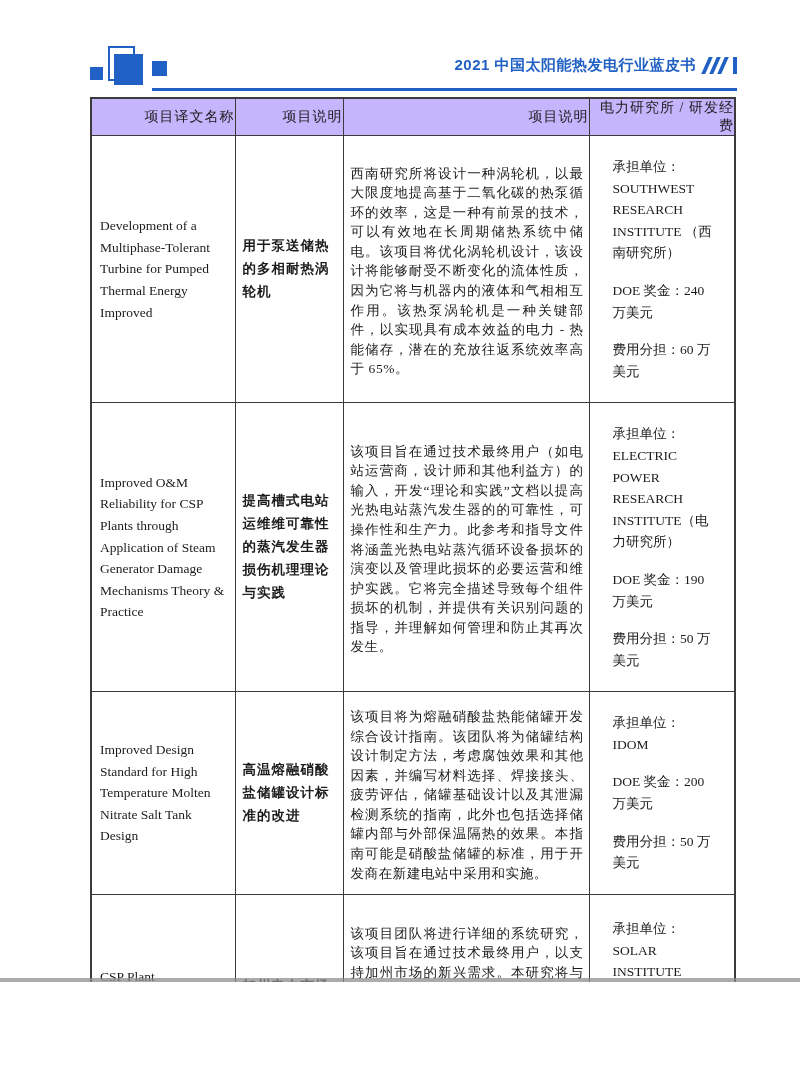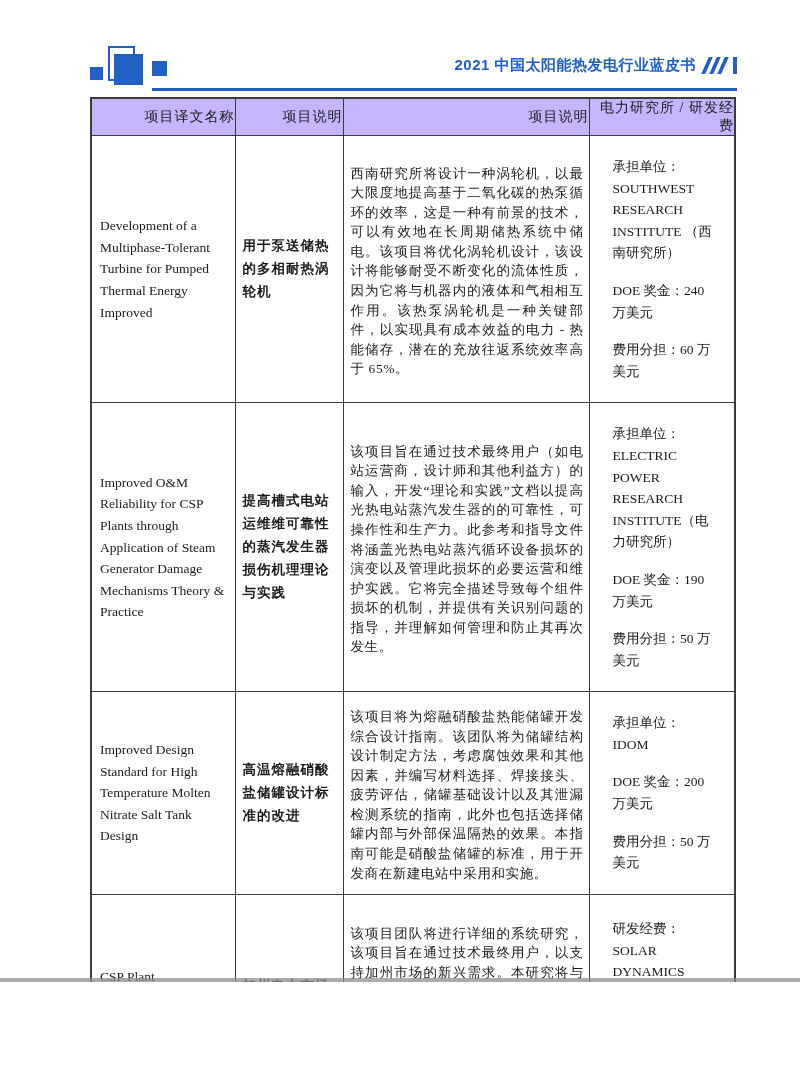--- a/index.html
+++ b/index.html
@@ -138,21 +138,21 @@
           <div>承担单位：IDOM</div>
           <div>DOE 奖金：200 万美元</div>
           <div>费用分担：50 万美元</div>
         </td>
       </tr>
       <tr class="r3">
         <td class="cell-name-en">CSP Plant Optimization Study for the California Power Market</td>
         <td class="cell-name-cn">加州电力市场的光热电站优化研究</td>
         <td class="cell-desc">该项目团队将进行详细的系统研究，该项目旨在通过技术最终用户，以支持加州市场的新兴需求。本研究将与加州独立系统运营商（CAISO）和萨默斯市和萨克拉门托市政公用事业区等电网运营商和公用事业公司合作，评估不同光热发电技术和配置的技术经济潜力，以及如何降低光热发电项目开发和商业化中面临的障碍。</td>
         <td class="cell-fund">
-          <div>研发经费：SOLAR DYNAMICS</div>
+          <div>承担单位：SOLAR INSTITUTE</div>
           <div>DOE 奖金：100 万美元</div>
           <div>费用分担：25 万美元</div>
         </td>
       </tr>
     </tbody>
   </table>
 
   <div class="page-num">45</div>
   <div class="footer-bar">
       <i></i>

